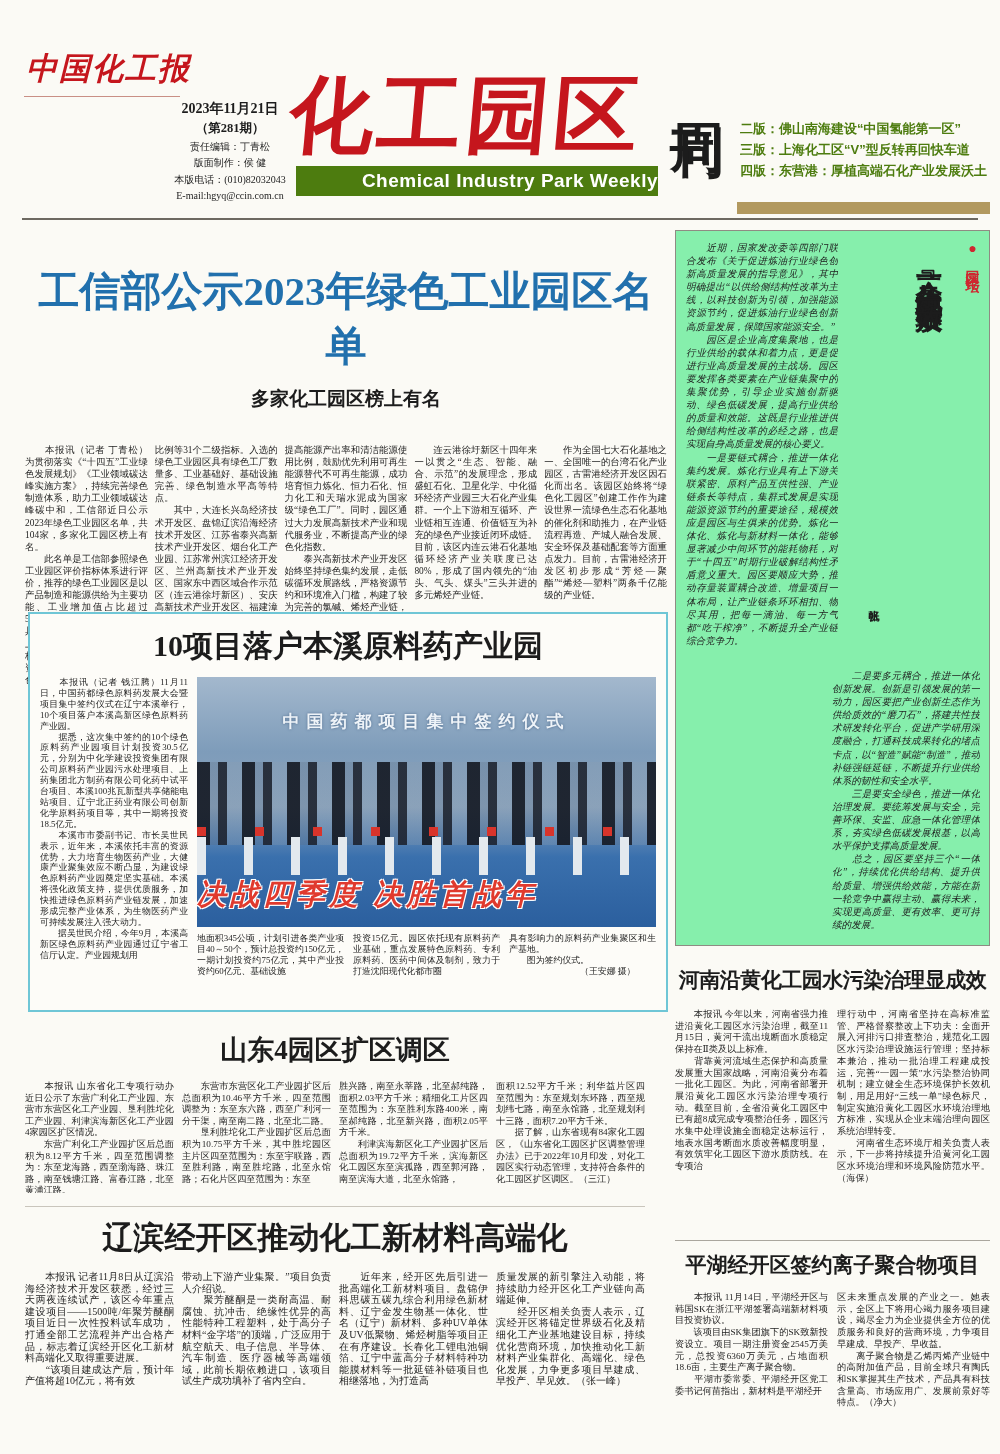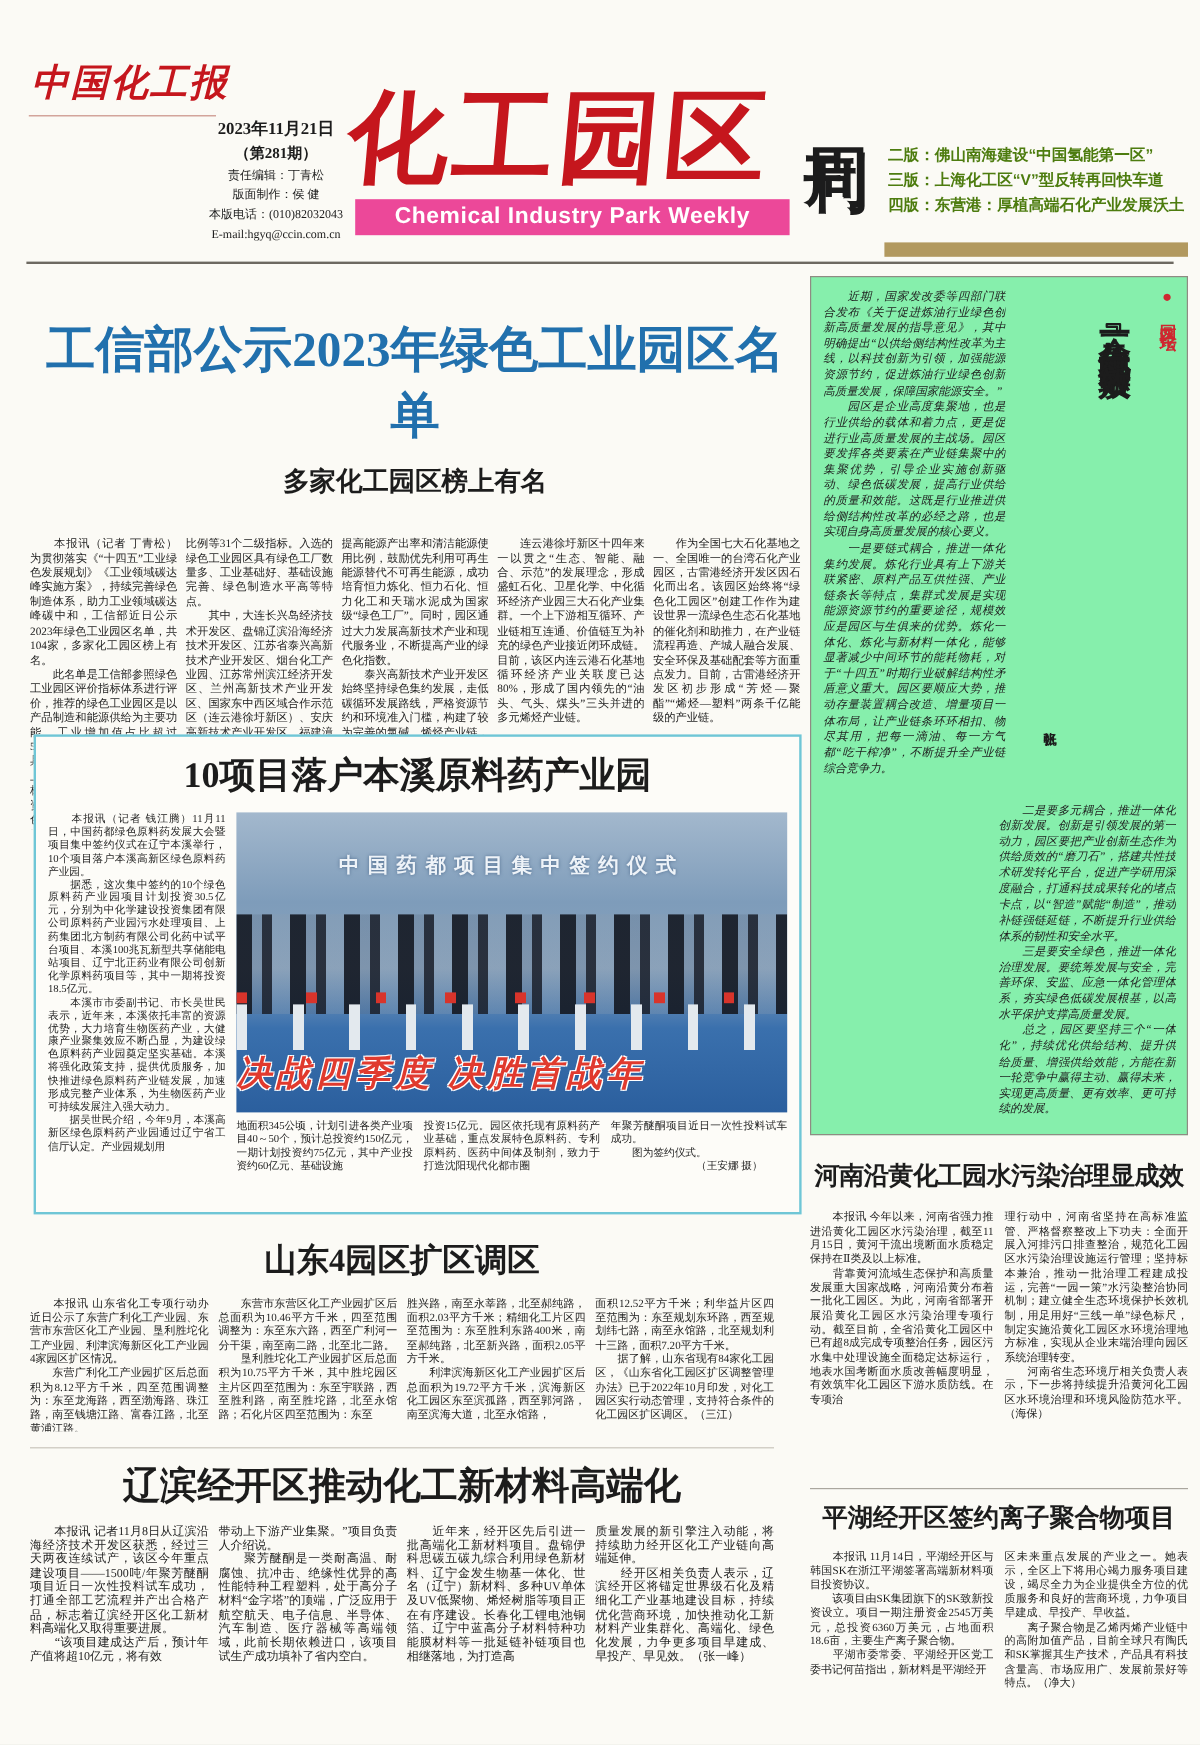--- a/index.html
+++ b/index.html
@@ -12,37 +12,37 @@
   
   .logo { position:absolute; left:26px; top:48px; font-size:31px; font-weight:bold;
           font-style:italic; color:#c5161d; letter-spacing:2px; }
   .logo-rule { position:absolute; left:24px; top:96px; width:156px; height:1px; background:#c98f85; }
   .meta { position:absolute; left:160px; top:100px; width:140px; text-align:center; line-height:1.35; }
   .meta-date { font-size:14px; font-weight:bold; }
   .meta-issue { font-size:12.5px; font-weight:bold; margin-top:1px; }
   .meta-small { font-size:10px; margin-top:3px; }
   .title-cn { position:absolute; left:290px; top:74px; font-size:84px; line-height:1;
               font-weight:bold; color:#c5161d; letter-spacing:4px; transform:skewX(-5deg); }
-  .gold-band { position:absolute; left:296px; top:166px; width:362px; height:30px; background:#ec4899;
+  .gold-band { position:absolute; left:296px; top:166px; width:362px; height:30px; background:#4d7c0f;
                color:#fff; font-family:"Liberation Sans",sans-serif; font-weight:bold; font-size:19px;
-               line-height:30px; text-align:center; letter-spacing:.5px; }
+               line-height:30px; text-align:right; letter-spacing:.5px; }
   .weekly { position:absolute; left:662px; top:80px; height:122px; writing-mode:vertical-rl;
             text-orientation:upright; font-size:54px; font-weight:bold; line-height:70px; letter-spacing:4px; }
   .page-refs { position:absolute; left:740px; top:118px; width:252px; font-family:"Liberation Sans",sans-serif;
                font-size:13px; font-weight:bold; color:#4d7c0f; line-height:21px; }
   .gold-bar { position:absolute; left:737px; top:202px; width:253px; height:12px; background:#b2995f; }
   .header-rule { position:absolute; left:22px; top:218px; width:956px; height:2px; background:#6d6961; }
 
   
   .bodycol { text-align:justify; white-space:pre-line; overflow:hidden; color:#1d1d1d; }
 
   
   .lead { position:absolute; left:25px; top:232px; width:642px; }
   .lead-headline { margin-top:32px; text-align:center; font-size:41px; font-weight:bold; color:#2170ad; letter-spacing:0; }
-  .lead-subhead { margin-top:12px; text-align:center; font-size:22px; font-weight:bold; }
+  .lead-subhead { margin-top:12px; text-align:center; font-size:19px; font-weight:bold; }
   .lead-body { display:flex; gap:7px; margin-top:32px; height:243px; }
   .lead-body .bodycol { flex:1; font-size:9.4px; line-height:12.1px; }
 
   
   .benxi { position:absolute; left:28px; top:612px; width:640px; height:400px;
            border:2px solid #6fc6d6; background:#fdfcf8; padding:6px 10px; }
   .benxi-headline { margin-top:6px; text-align:center; font-size:30px; font-weight:bold; }
   .benxi-content { display:flex; gap:9px; margin-top:10px; height:322px; }
   .benxi-col1 { width:148px; font-size:8.9px; line-height:10.9px; }
   .benxi-right { flex:1; display:flex; flex-direction:column; }
@@ -158,21 +158,21 @@
         <div class="photo">
           <div class="photo-backdrop">中国药都项目集中签约仪式</div>
           <div class="photo-people"></div>
           <div class="photo-flowers"></div>
           <div class="photo-podiums"></div>
           <div class="photo-banner">决战四季度 决胜首战年</div>
         </div>
         <div class="benxi-below">
           <div class="bodycol">地面积345公顷，计划引进各类产业项目40～50个，预计总投资约150亿元，一期计划投资约75亿元，其中产业投资约60亿元、基础设施</div>
           <div class="bodycol">投资15亿元。园区依托现有原料药产业基础，重点发展特色原料药、专利原料药、医药中间体及制剂，致力于打造沈阳现代化都市圈</div>
-          <div class="bodycol">年聚芳醚酮项目近日一次性投料试车成功。
+          <div class="bodycol">具有影响力的原料药产业集聚区和生产基地。
 　　图为签约仪式。
 　　　　　　　　（王安娜 摄）</div>
         </div>
       </div>
     </div>
   </div>
 
   <div class="shandong">
     <div class="shandong-headline">山东4园区扩区调区</div>
     <div class="shandong-body">

